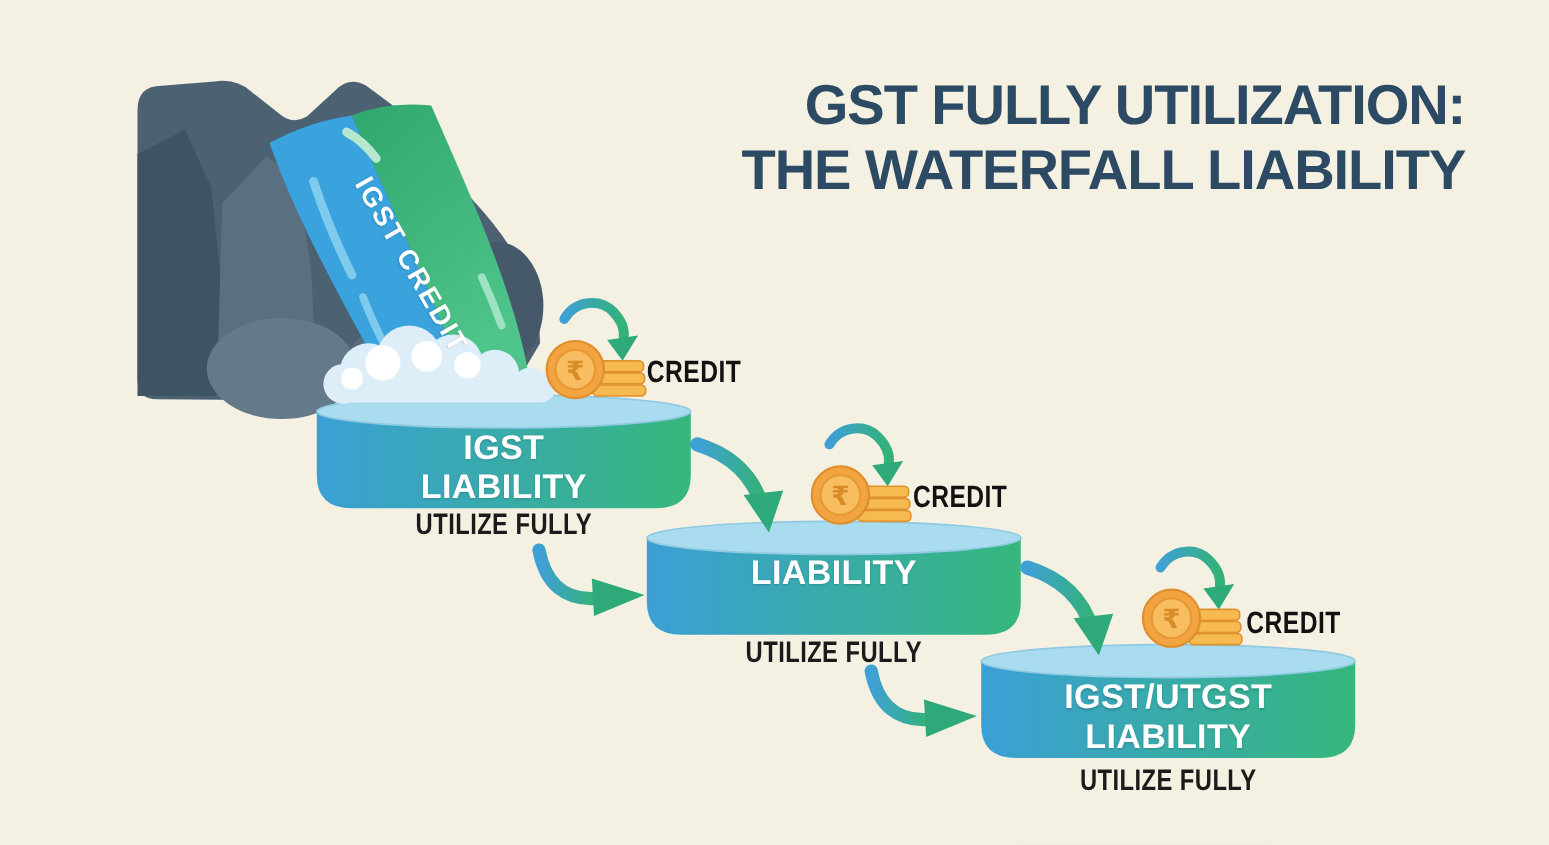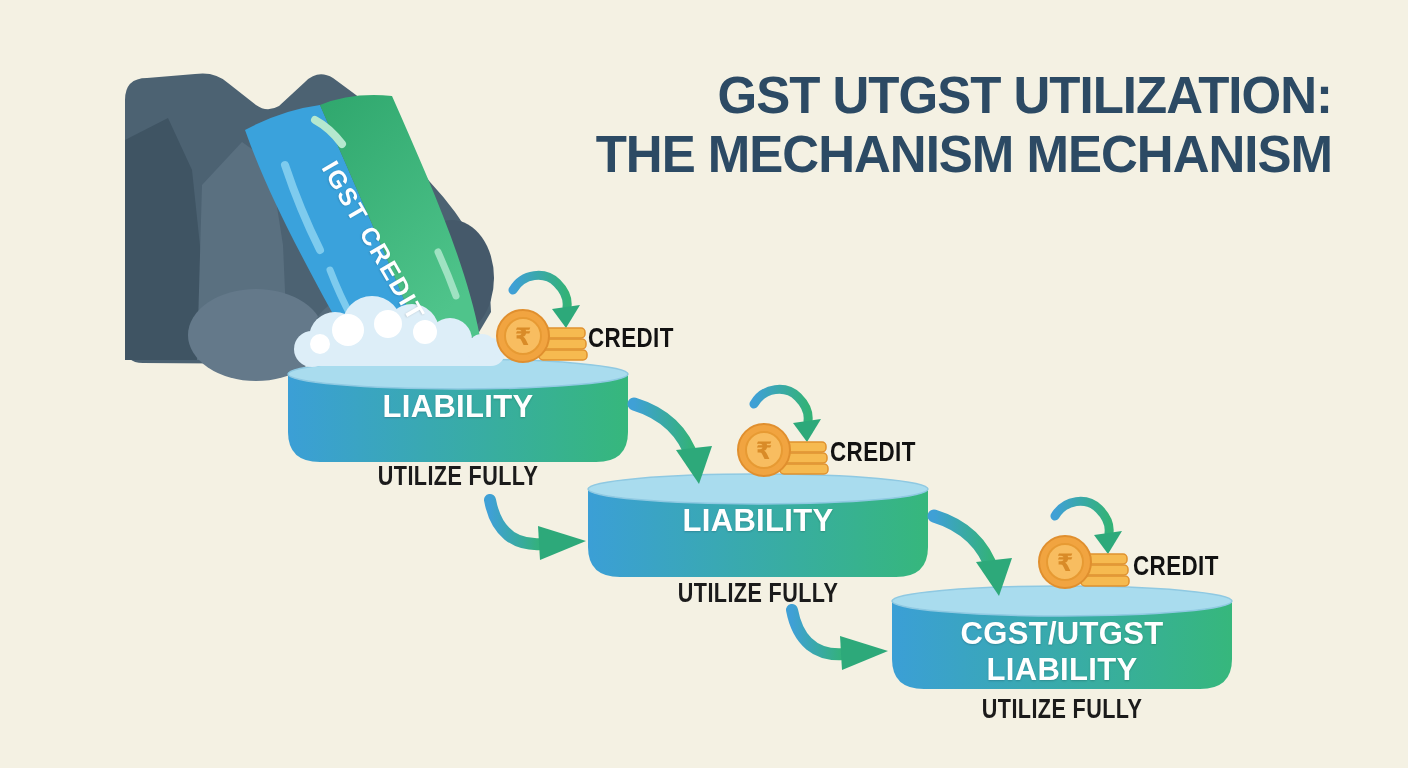--- a/index.html
+++ b/index.html
@@ -138,38 +138,39 @@
       <path d="M792,610 C798,642 817,656 844,654" stroke="url(#arrowGrad)" stroke-width="12" fill="none" stroke-linecap="round"></path>
       <polygon points="840,636 842,670 888,651" fill="#2da97a"></polygon>
     </g>
 
     <use href="#coinGroup" transform="translate(523,336)"></use>
     <use href="#coinGroup" transform="translate(764,450)"></use>
     <use href="#coinGroup" transform="translate(1065,562)"></use>
   </svg>
 
   <div class="header">
-    <div>GST UTGST UTILIZATION:</div>
-    <div>THE MECHANISM MECHANISM</div>
+    <div>GST FULLY UTILIZATION:</div>
+    <div>THE WATERFALL LIABILITY</div>
   </div>
 
   <div class="stream-label">IGST CREDIT</div>
 
   <div class="abs pool-label" style="left:288px;top:389px;">
+    <div>IGST</div>
     <div>LIABILITY</div>
   </div>
   <div class="abs note" style="left:288px;top:461px;">UTILIZE FULLY</div>
   <div class="abs credit" style="left:588px;top:322px;">CREDIT</div>
 
   <div class="abs pool-label" style="left:588px;top:503px;">
     <div>LIABILITY</div>
   </div>
   <div class="abs note" style="left:588px;top:578px;">UTILIZE FULLY</div>
   <div class="abs credit" style="left:830px;top:436px;">CREDIT</div>
 
   <div class="abs pool-label" style="left:892px;top:616px;">
-    <div>CGST/UTGST</div>
+    <div>IGST/UTGST</div>
     <div>LIABILITY</div>
   </div>
   <div class="abs note" style="left:892px;top:694px;">UTILIZE FULLY</div>
   <div class="abs credit" style="left:1133px;top:550px;">CREDIT</div>
 
 </div>
 
 </body></html>

